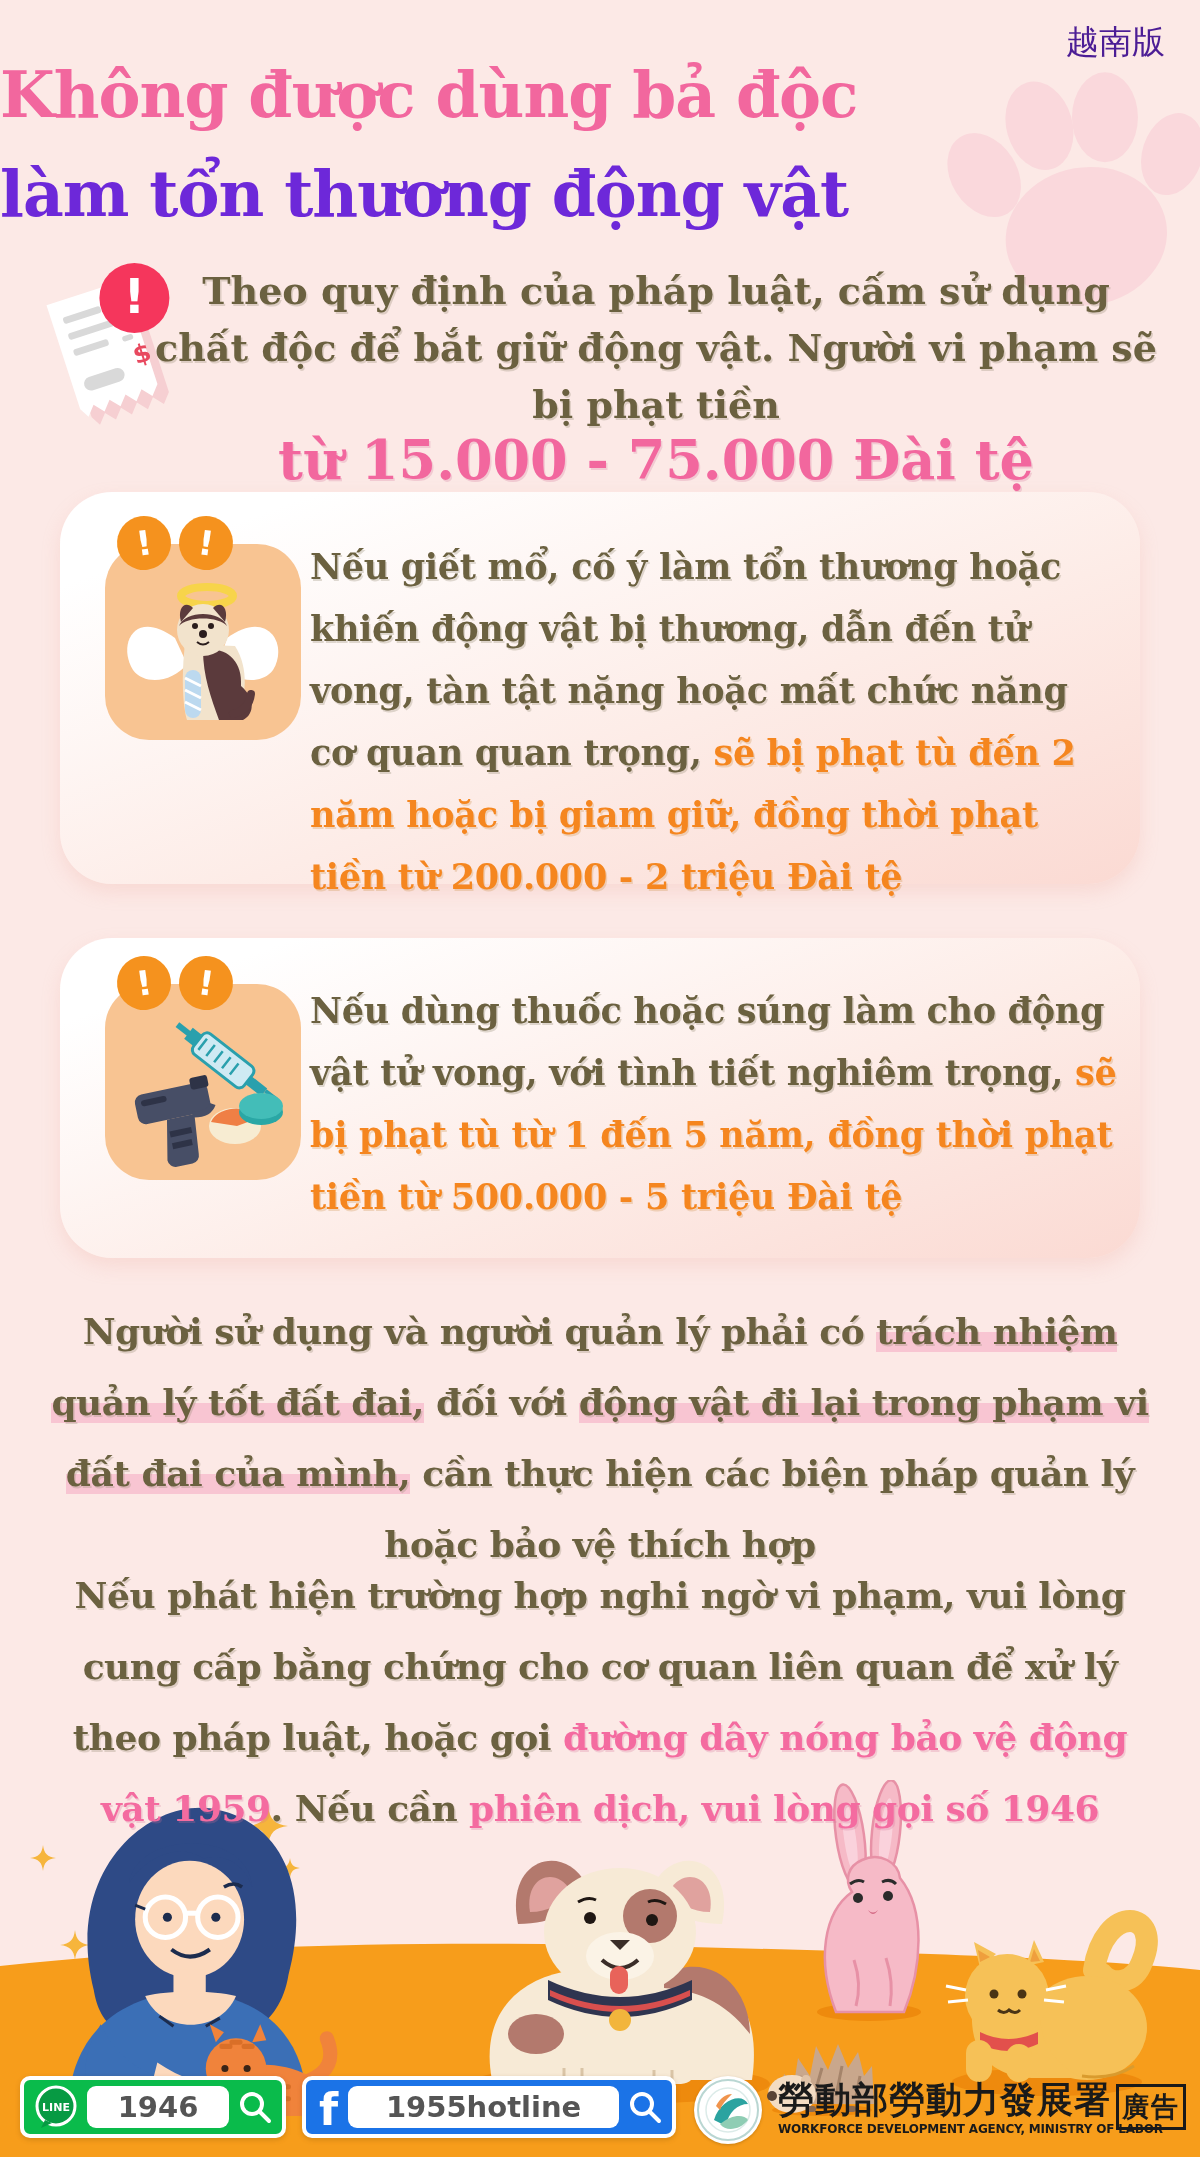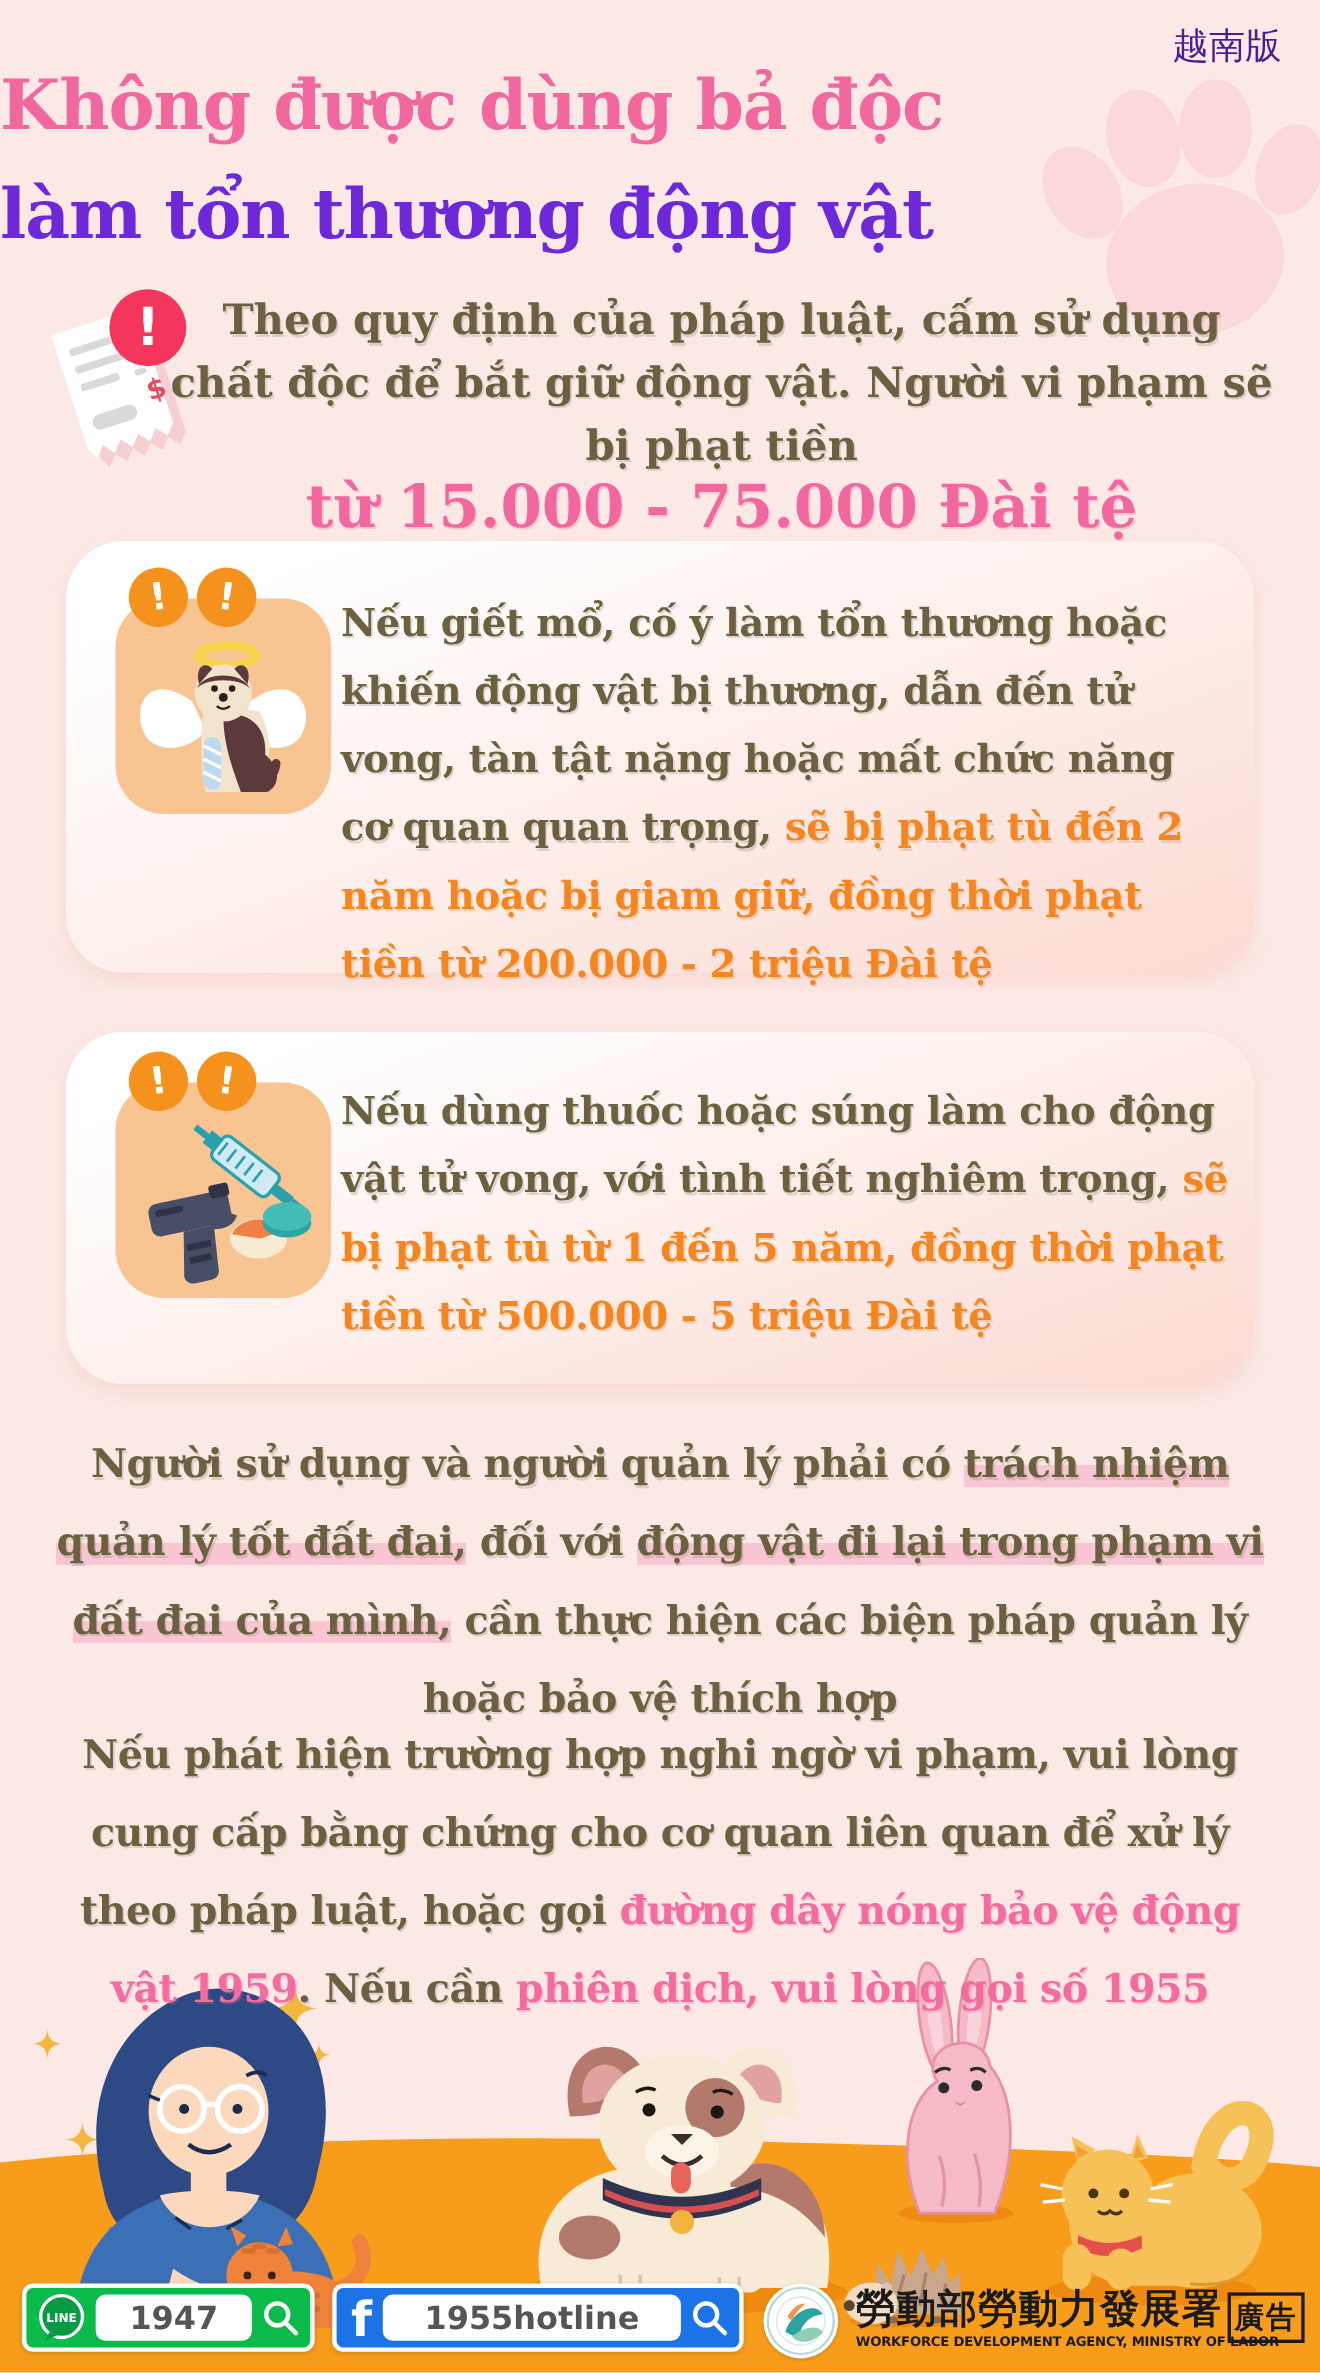--- a/index.html
+++ b/index.html
@@ -174,21 +174,21 @@
           <ellipse cx="146" cy="114" rx="22" ry="13" fill="#2aa7a5"></ellipse>
           <ellipse cx="146" cy="108" rx="22" ry="13" fill="#43bdb8"></ellipse>
         </g>
       </svg>
     </div>
     <div class="card-text"><span>Nếu dùng thuốc hoặc súng làm cho động vật tử vong, với tình tiết nghiêm trọng, </span><span class="penalty">sẽ bị phạt tù từ 1 đến 5 năm, đồng thời phạt tiền từ 500.000 - 5 triệu Đài tệ</span></div>
   </div>
 
   <div class="para para-resp"><span>Người sử dụng và người quản lý phải có </span><span class="hl">trách nhiệm quản lý tốt đất đai,</span><span> đối với </span><span class="hl">động vật đi lại trong phạm vi đất đai của mình,</span><span> cần thực hiện các biện pháp quản lý hoặc bảo vệ thích hợp</span></div>
 
-  <div class="para para-report"><span>Nếu phát hiện trường hợp nghi ngờ vi phạm, vui lòng cung cấp bằng chứng cho cơ quan liên quan để xử lý theo pháp luật, hoặc gọi </span><span class="pinktxt">đường dây nóng bảo vệ động vật 1959</span><span>. Nếu cần </span><span class="pinktxt">phiên dịch, vui lòng gọi số 1955</span></div>
+  <div class="para para-report"><span>Nếu phát hiện trường hợp nghi ngờ vi phạm, vui lòng cung cấp bằng chứng cho cơ quan liên quan để xử lý theo pháp luật, hoặc gọi </span><span class="pinktxt">đường dây nóng bảo vệ động vật 1959</span><span>. Nếu cần </span><span class="pinktxt">phiên dịch, vui lòng gọi số 1946</span></div>
 
   <svg class="ground" viewBox="0 0 1200 217" preserveAspectRatio="none">
     <path d="M0,26 C180,6 420,0 650,6 C900,12 1080,18 1200,30 L1200,217 L0,217 Z" fill="#f79d1b"></path>
   </svg>
 
   <svg class="sparkle" style="left:30px;top:1845px" width="26" height="26" viewBox="0 0 24 24">
       <path d="M12,0 C13,8 16,11 24,12 C16,13 13,16 12,24 C11,16 8,13 0,12 C8,11 11,8 12,0 Z" fill="#f6b53c"></path>
     </svg>
   <svg class="sparkle" style="left:248px;top:1806px" width="40" height="40" viewBox="0 0 24 24">
       <path d="M12,0 C13,8 16,11 24,12 C16,13 13,16 12,24 C11,16 8,13 0,12 C8,11 11,8 12,0 Z" fill="#f6b53c"></path>
@@ -307,21 +307,21 @@
     <rect x="74" y="182" width="26" height="38" rx="13" fill="#f6c157"></rect>
     <path d="M150,214 q30,4 52,-10" stroke="#d99b2e" stroke-width="3" fill="none"></path>
   </svg>
 
   <div class="fbtn btn-line">
     <svg width="46" height="46" viewBox="0 0 46 46">
       <circle cx="23" cy="22" r="19" fill="#079a43" stroke="#ffffff" stroke-width="3"></circle>
       <path d="M12,36 l-4,8 11,-5 Z" fill="#079a43"></path>
       <text x="23" y="27" text-anchor="middle" font-family="DejaVu Sans, sans-serif" font-weight="bold" font-size="11" fill="#ffffff">LINE</text>
     </svg>
-    <div class="search-box">1947</div>
+    <div class="search-box">1946</div>
     <svg width="36" height="36" viewBox="0 0 36 36">
       <circle cx="15" cy="15" r="10" fill="none" stroke="#ffffff" stroke-width="4"></circle>
       <line x1="23" y1="23" x2="32" y2="32" stroke="#ffffff" stroke-width="4" stroke-linecap="round"></line>
     </svg>
   </div>
 
   <div class="fbtn btn-fb">
     <span class="fb-f">f</span>
     <div class="search-box">1955hotline</div>
     <svg width="36" height="36" viewBox="0 0 36 36">

